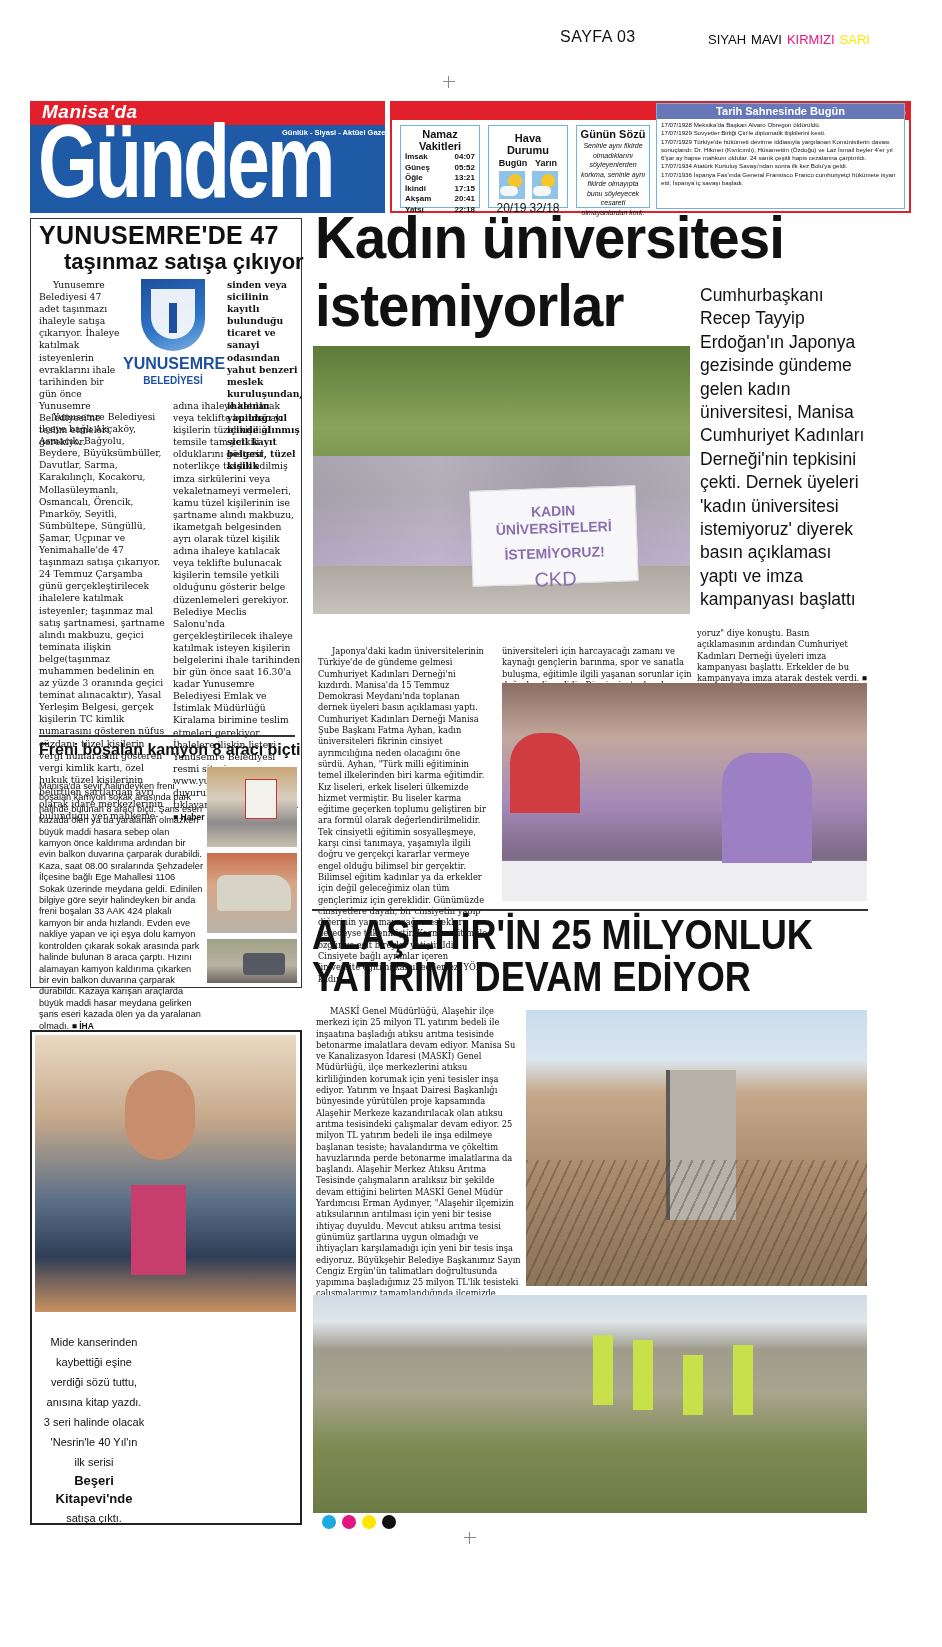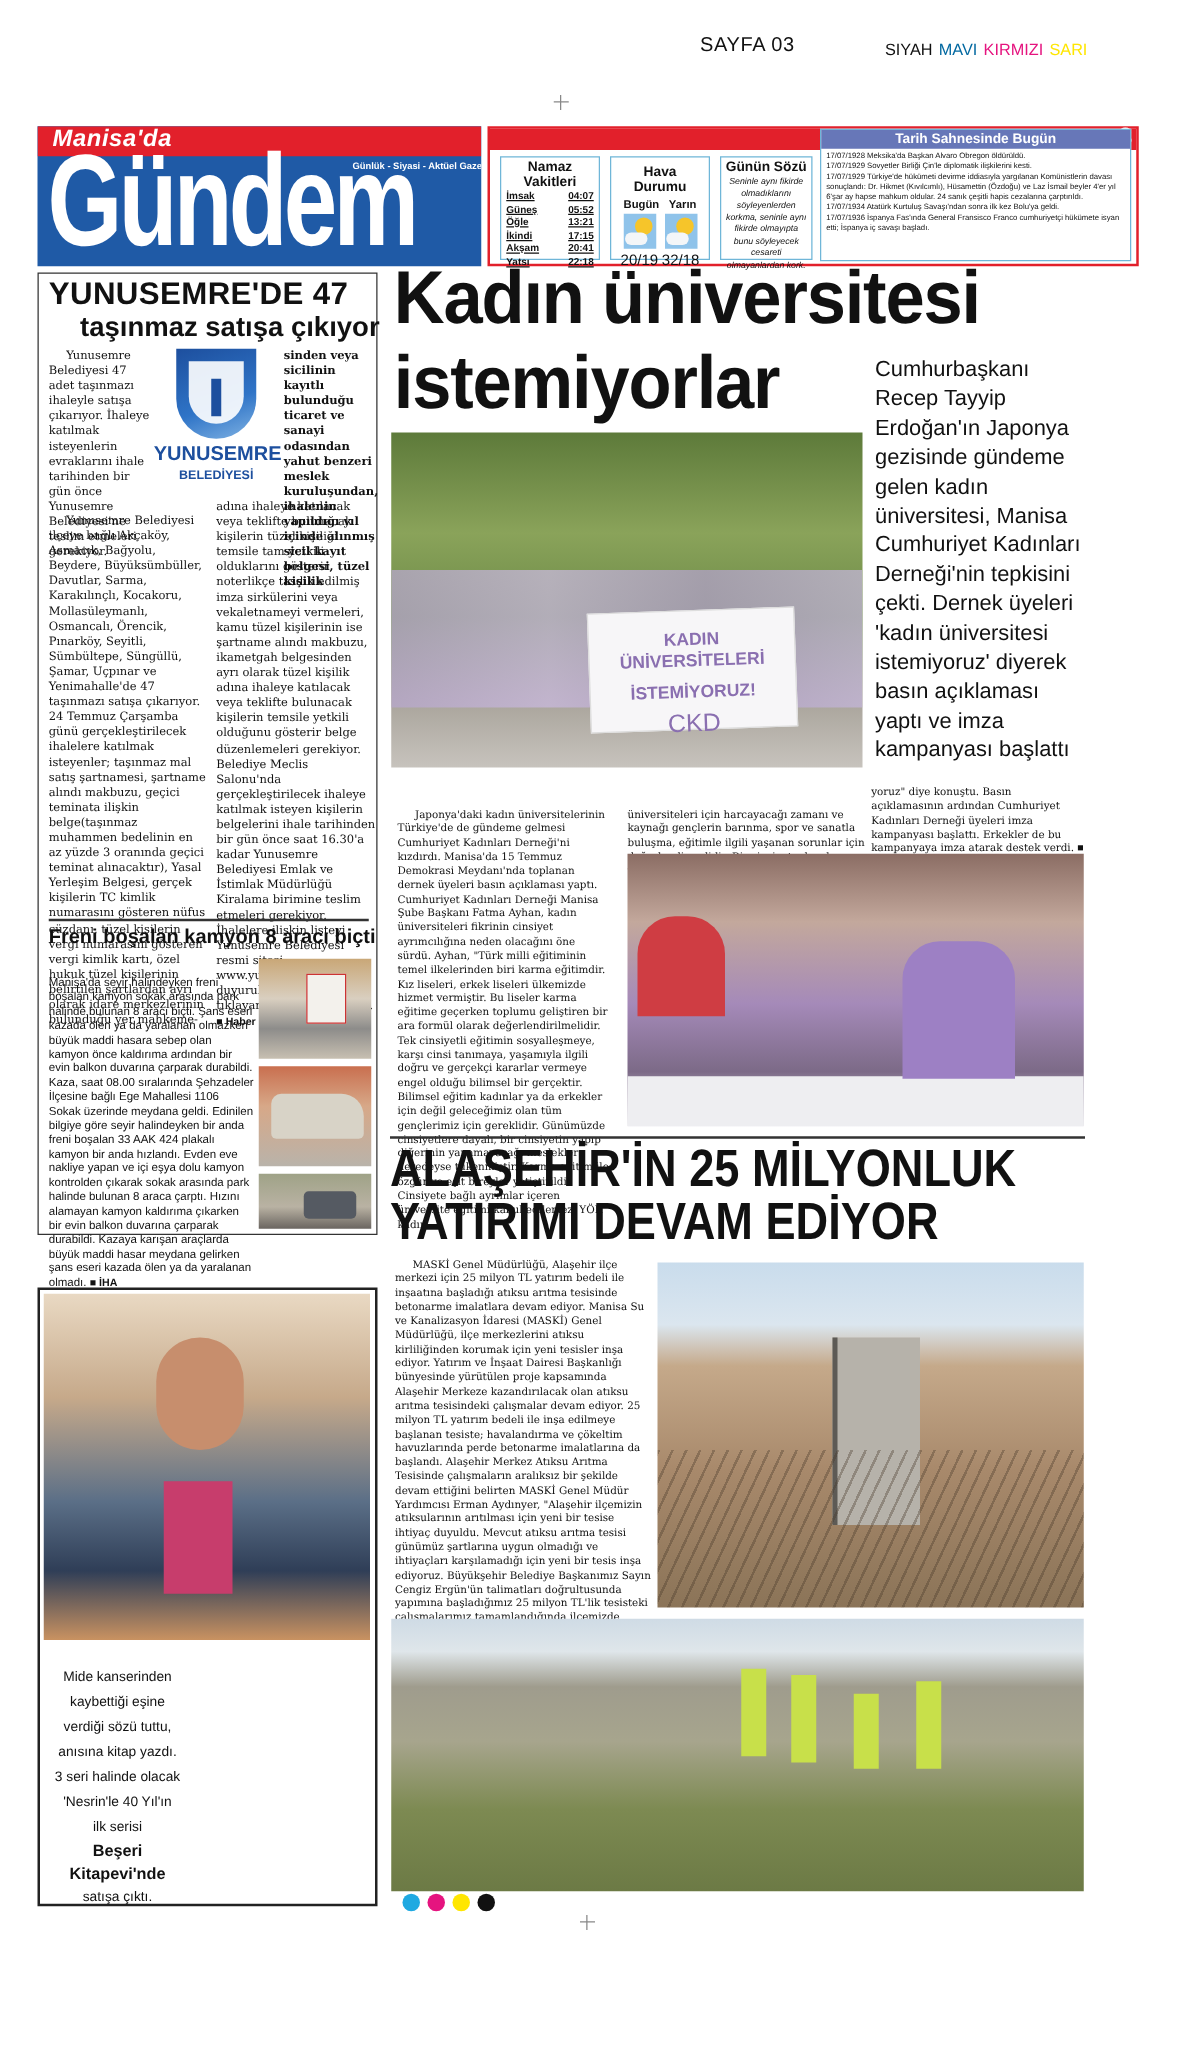--- a/index.html
+++ b/index.html
@@ -25,21 +25,21 @@
 
   
   .infobar { left: 390px; top: 101px; width: 521px; height: 112px; border: 2px solid #e2202b; background: #fff; }
   .info-red { position: absolute; left: 0; top: 0; width: 100%; height: 17px; background: #e2202b; }
   .info-date { position: absolute; right: 20px; top: 1px; font: 12px "Liberation Sans", sans-serif; color: #fff; white-space: nowrap; }
   .info-date b { font-weight: bold; color: #ffe000; }
   .info-num { position: absolute; right: 3px; top: -4px; font: bold 20px "Liberation Sans", sans-serif; color: #fff; }
   .box { position: absolute; border: 1px solid #6fb6d8; background: #fff; }
   .box-title { font: bold 11px "Liberation Sans", sans-serif; text-align: center; }
   .namaz { left: 8px; top: 22px; width: 80px; height: 83px; padding: 2px 4px; }
-  .namaz .row { display: flex; justify-content: space-between; font: bold 8px/10.5px "Liberation Sans", sans-serif; text-decoration: underline; }
+  .namaz .row { display: flex; justify-content: space-between; font: bold 8px/10.5px "Liberation Sans", sans-serif; }
   .hava { left: 96px; top: 22px; width: 80px; height: 83px; padding: 6px; }
   .hava .days { display: flex; justify-content: space-around; font: bold 9px "Liberation Sans", sans-serif; margin-top: 2px; }
   .hava .icons { display: flex; justify-content: space-around; margin-top: 3px; }
   .wicon { width: 26px; height: 28px; background: #8fc3ea; position: relative; }
   .wicon .sun { position: absolute; right: 3px; top: 3px; width: 14px; height: 14px; border-radius: 50%; background: #f6c52a; }
   .wicon .cloud { position: absolute; left: 1px; bottom: 3px; width: 18px; height: 10px; border-radius: 6px; background: #f4f6f8; }
   .hava .temps { display: flex; justify-content: space-around; font: 12px "Liberation Sans", sans-serif; margin-top: 2px; }
   .soz { left: 184px; top: 22px; width: 74px; height: 83px; padding: 2px; }
   .soz .txt { font: italic 7px/9.5px "Liberation Sans", sans-serif; text-align: center; margin-top: 1px; }
   .tarih { left: 264px; top: 0; width: 249px; height: 106px; border: 1px solid #6fb6d8; background: #fff; }
@@ -88,21 +88,21 @@
 
   .cmyk { left: 322px; top: 1515px; display: flex; gap: 6px; }
   .dot { width: 14px; height: 14px; border-radius: 50%; }
 </style>
 </head>
 <body>
 
 <div class="abs slug-page">SAYFA 03</div>
 <div class="abs slug-colors">
   <span style="color:#111">SIYAH</span>
-  <span style="color:#0369a1">MAVI</span>
+  <span style="color:#000000">MAVI</span>
   <span style="color:#e5147f">KIRMIZI</span>
   <span style="color:#ffe600">SARI</span>
 </div>
 <div class="abs reg-mark" style="left:443px; top:76px;"></div>
 
 <div class="abs masthead">
   <div class="mast-red"></div>
   <div class="mast-small">Manisa'da</div>
   <div class="mast-tag">Günlük - Siyasi - Aktüel Gazete</div>
   <div class="mast-big">Gündem</div>

